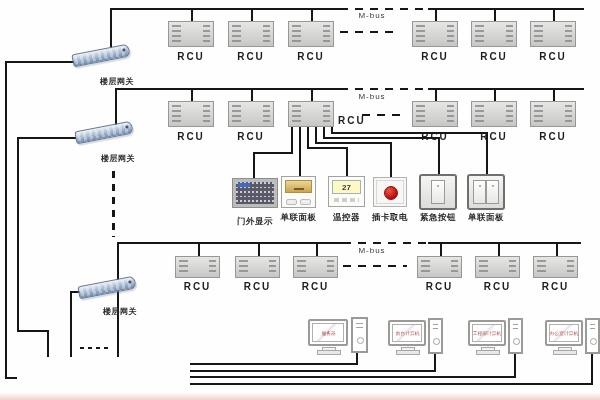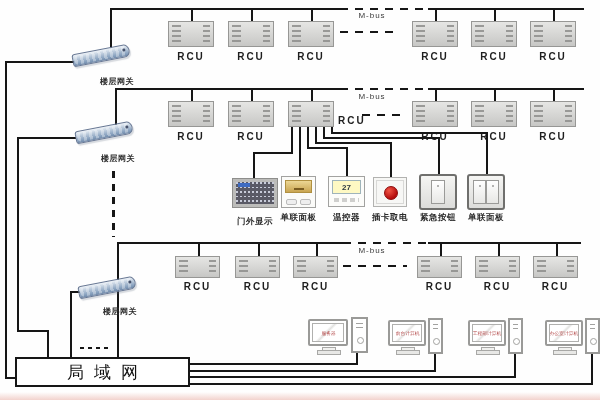--- a/index.html
+++ b/index.html
@@ -231,23 +231,20 @@
     <div class="rocker" style="left:10px;right:10px"></div>
   </div>
   <div class="cn-label" style="left:416px;top:212px;width:44px">紧急按钮</div>
 
   <div class="dev d-panel" style="left:467px;top:174px;width:38px;height:36px">
     <div class="rocker" style="left:4px;width:13px"></div>
     <div class="rocker" style="right:4px;width:13px"></div>
   </div>
   <div class="cn-label" style="left:464px;top:212px;width:44px">单联面板</div>
 
-  <div class="lan" style="left:15px;top:357px;width:175px;height:30px">
-    <span>局域网</span>
-  </div>
 
   <div class="lh" style="left:190px;top:363px;width:168px"></div>
   <div class="lv" style="left:356px;top:352px;height:13px"></div>
   <div class="lh" style="left:190px;top:370px;width:246px"></div>
   <div class="lv" style="left:434px;top:353px;height:19px"></div>
   <div class="lh" style="left:190px;top:376px;width:326px"></div>
   <div class="lv" style="left:514px;top:353px;height:25px"></div>
   <div class="lh" style="left:190px;top:383px;width:403px"></div>
   <div class="lv" style="left:591px;top:353px;height:32px"></div>
 

